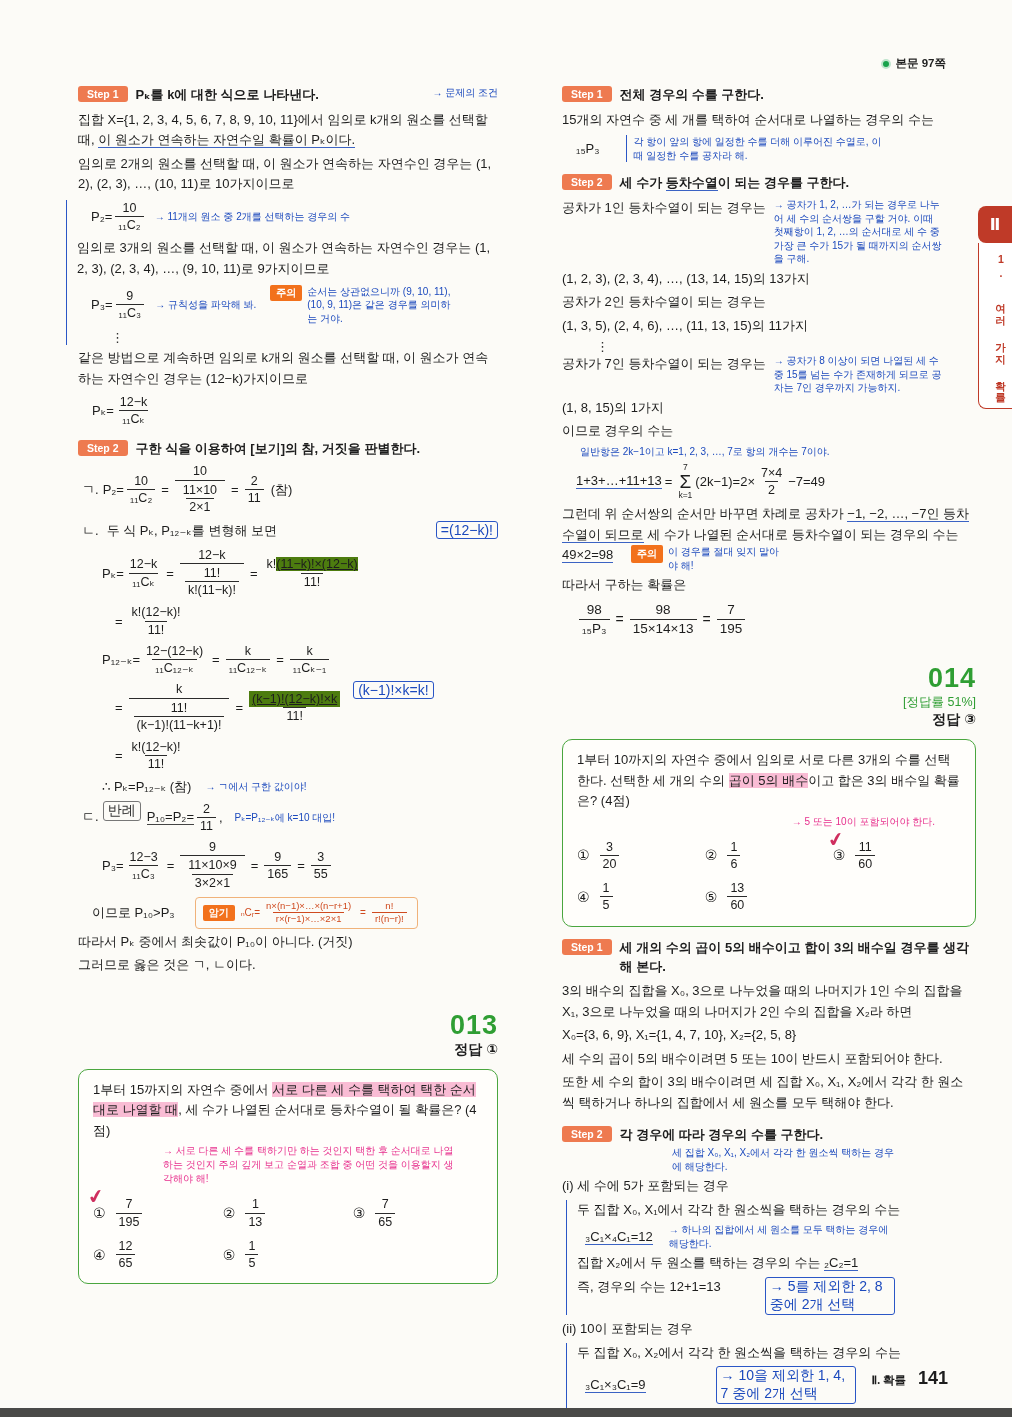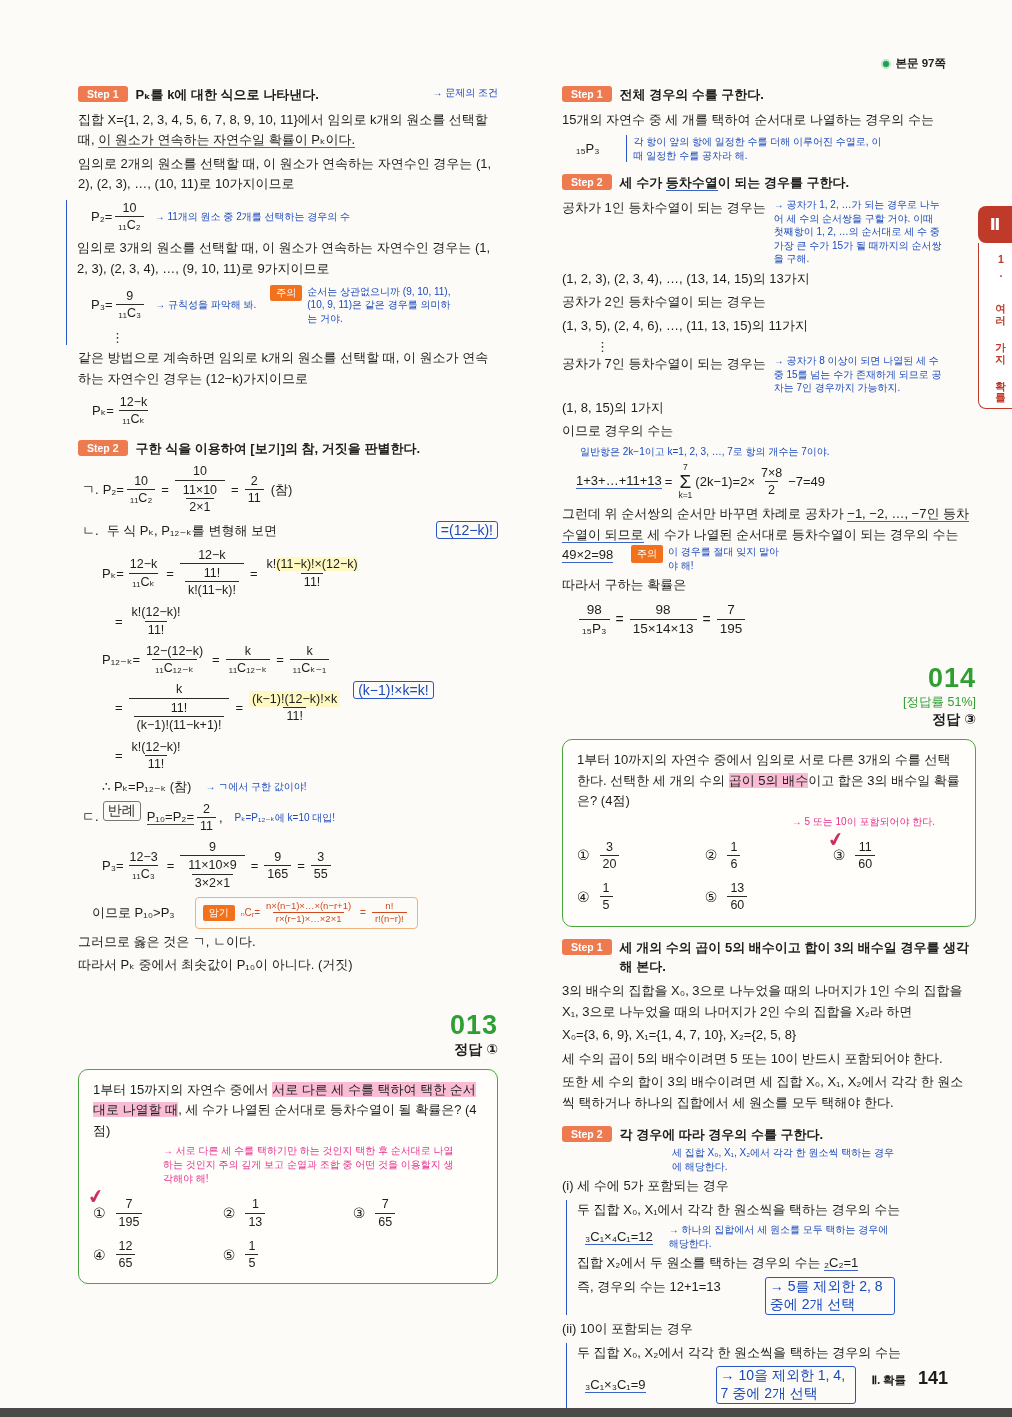--- a/index.html
+++ b/index.html
@@ -13,25 +13,25 @@
   .t { font-size:13px; line-height:1.58; margin:3px 0; }
   .nowrap { white-space:nowrap; }
 
   .step-row { display:flex; align-items:flex-start; gap:8px; margin:12px 0 5px; }
   .badge-step { background:#ee7a50; color:#fff; font-size:10.5px; font-weight:bold; padding:2px 9px; border-radius:3px; white-space:nowrap; flex:0 0 auto; }
   .step-title { font-weight:bold; font-size:13px; line-height:1.45; }
 
   .note-blue { color:#1b49bd; font-size:10px; line-height:1.35; }
   .note-pink { color:#e72f8d; font-size:10px; line-height:1.4; }
   .note-boxed { border:1px solid #2a56c6; border-radius:3px; padding:0 4px; color:#1b49bd; font-size:14px; white-space:nowrap; align-self:flex-start; }
-  .badge-warn { background:#f2711c; color:#fff; font-weight:normal; font-size:10px; padding:1px 6px; border-radius:2px; white-space:nowrap; flex:0 0 auto; }
+  .badge-warn { background:#f2711c; color:#fff; font-weight:bold; font-size:10px; padding:1px 6px; border-radius:2px; white-space:nowrap; flex:0 0 auto; }
   .warn { display:inline-flex; gap:5px; align-items:flex-start; margin-left:14px; max-width:190px; }
 
   .hl-pink { background:#f9bcd4; }
-  .hl-blue { background:#fef9c3; }
+  .hl-blue { background:#4d7c0f;text-decoration:underline; }
   .ul-blue { border-bottom:1.4px solid #3b63c4; }
   .ul-dark { border-bottom:1.2px solid #444; }
 
   .frac { display:inline-flex; flex-direction:column; align-items:center; vertical-align:middle; margin:0 3px; line-height:1.3; font-size:12.5px; }
   .frac .num { padding:0 3px; text-align:center; }
   .frac .den { border-top:1.1px solid #2b2b2b; padding:0 3px; text-align:center; }
   .frac .frac { margin:1px 2px; }
   .eq-row { display:flex; align-items:center; flex-wrap:wrap; row-gap:4px; margin:5px 0 5px 14px; font-size:13px; }
   .op { margin:0 3px; }
 
@@ -287,22 +287,22 @@
                 <span class="den">r×(r−1)×…×2×1</span>
               </span>
             <span class="op">=</span>
             <span class="frac">
                 <span class="num">n!</span>
                 <span class="den">r!(n−r)!</span>
               </span>
           </span>
         </span>
       </div>
+      <p class="t">따라서 Pₖ 중에서 최솟값이 P₁₀이 아니다. (거짓)</p>
       <p class="t">그러므로 옳은 것은 ㄱ, ㄴ이다.</p>
-      <p class="t">따라서 Pₖ 중에서 최솟값이 P₁₀이 아니다. (거짓)</p>
 
       <div class="prob-head">
         <span class="prob-num">013</span>
         <span class="prob-ans">정답 ①</span>
       </div>
       <div class="prob-box">
         <p class="t" style="margin-top:0;"><span>1부터 15까지의 자연수 중에서 </span><span class="hl-pink">서로 다른 세 수를 택하여 택한 순서대로 나열할 때</span><span>, 세 수가 나열된 순서대로 등차수열이 될 확률은? (4점)</span></p>
         <div class="note-pink" style="margin:2px 0 2px 70px; max-width:300px;">→ 서로 다른 세 수를 택하기만 하는 것인지 택한 후 순서대로 나열하는 것인지 주의 깊게 보고 순열과 조합 중 어떤 것을 이용할지 생각해야 해!</div>
         <div class="opts">
           <div class="opt">
@@ -381,21 +381,21 @@
       <div class="eq-row">
         <span class="ul-blue">1+3+…+11+13</span>
         <span class="op">=</span>
         <span class="sigma">
           <span class="stop">7</span>
           <span class="smid">Σ</span>
           <span class="sbot">k=1</span>
         </span>
         <span>(2k−1)=2×</span>
         <span class="frac">
-            <span class="num">7×8</span>
+            <span class="num">7×4</span>
             <span class="den">2</span>
           </span>
         <span>−7=49</span>
       </div>
 
       <p class="t"><span>그런데 위 순서쌍의 순서만 바꾸면 차례로 공차가 </span><span class="ul-blue">−1, −2, …, −7인 등차수열이 되므로</span><span> 세 수가 나열된 순서대로 등차수열이 되는 경우의 수는 </span><span class="ul-blue">49×2=98</span>
         <span class="warn" style="max-width:150px; vertical-align:top;">
           <span class="badge-warn">주의</span>
           <span class="note-blue">이 경우를 절대 잊지 말아야 해!</span>
         </span>

